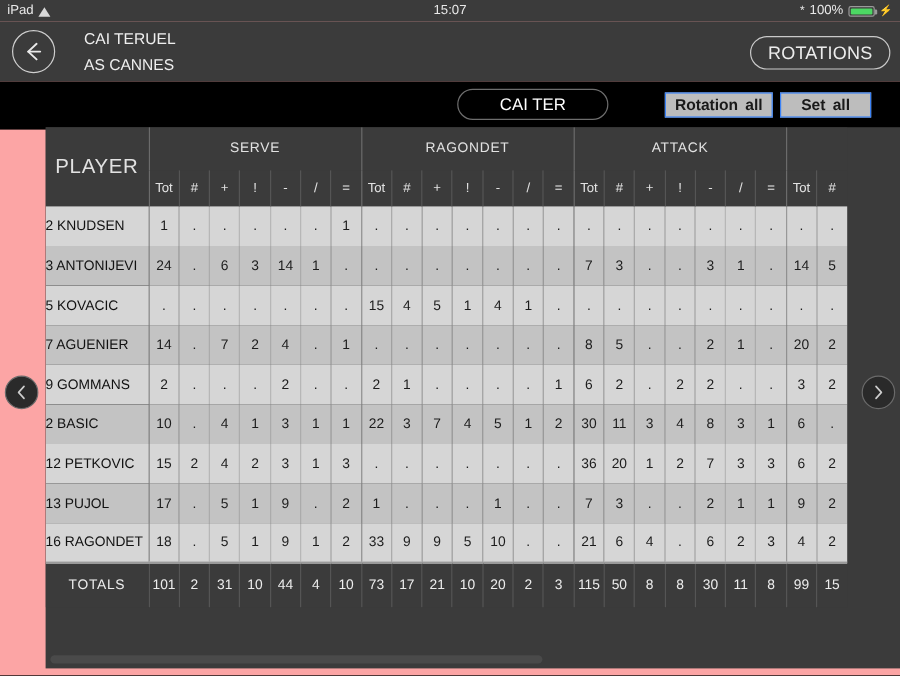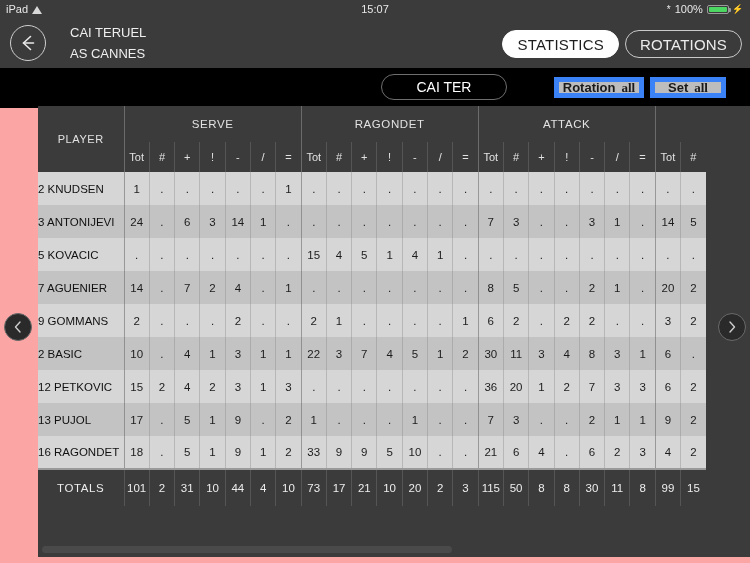--- a/index.html
+++ b/index.html
@@ -69,48 +69,48 @@
   .toolbar { position:absolute; left:0; top:68px; width:750px; height:40px; background:#000; }
   .pill {
     position:absolute; top:74px; height:26px; border-radius:13px;
     display:flex; align-items:center; justify-content:center;
     font-size:14px; color:#ffffff; border:1px solid #6e6e6e;
   }
   .pill.teamA { left:245px; width:128px; background:#1b8b9d; border-color:#1b8b9d;margin-top:48px; }
   .pill.teamB { left:381px; width:126px; background:#000; }
   .gbtn {
     position:absolute; top:77px; height:21px;
-    background:#bdbdbd; border:5px solid #3b82f6; color:#1a1a1a;
+    background:#bdbdbd; border:1px solid #3b82f6; color:#1a1a1a;
     font-size:13px; font-weight:bold;
     display:flex; align-items:center; justify-content:center; gap:6px;
   }
   .gbtn.rot { left:554px; width:90px; }
   .gbtn.set { left:650px; width:76px; }
-  .gbtn .lbl-sub { font-weight:bold;font-family:Liberation Serif, serif; }
+  .gbtn .lbl-sub { font-weight:bold; }
 
   
   .tablewrap {
     position:absolute; left:38px; top:106px; width:713px; height:451px;
     background:#3b3b3b; overflow:hidden;
   }
   table.stats { border-collapse:collapse; table-layout:fixed; }
   table.stats td, table.stats th { padding:0; font-weight:normal; }
 
   
   .hdr-group {
     height:36px; color:#e2e2e2; font-size:11.5px; letter-spacing:0.6px;
     text-align:center; background:#3b3b3b; vertical-align:middle;
   }
   .hdr-sub {
     height:30px; color:#e2e2e2; font-size:11px; text-align:center;
     background:#3b3b3b; vertical-align:middle;
     border-left:1px solid #555;
   }
   .hdr-player {
-    color:#e2e2e2; font-size:11px; letter-spacing:0.6px; text-align:center;
+    color:#e2e2e2; font-size:17px; letter-spacing:0.6px; text-align:center;
     background:#3b3b3b; vertical-align:middle;
   }
   .grpsep { border-left:1px solid #6b6b6b; }
 
   
   tr.row-even td { background:#d6d6d6; }
   tr.row-odd  td { background:#c3c3c3; }
   td.cellnum {
     height:33px; text-align:center; vertical-align:middle;
     font-size:11.5px; color:#1c1c1c;
@@ -176,21 +176,20 @@
       <svg width="20" height="20" viewBox="0 0 20 20">
         <path d="M12.5 3.5 L5.5 10 L12.5 16.5" fill="none" stroke="#e9e9e9" stroke-width="1.6" stroke-linecap="round" stroke-linejoin="round"></path>
         <line x1="5.5" y1="10" x2="15.5" y2="10" stroke="#e9e9e9" stroke-width="1.6" stroke-linecap="round"></line>
       </svg>
     </div>
     <div class="teams">
       <div>CAI TERUEL</div>
       <div>AS CANNES</div>
     </div>
     <div class="seg-group">
-      <div class="seg active">STATISTICS</div>
       <div class="seg">ROTATIONS</div>
     </div>
   </div>
 
   <div class="toolbar"></div>
   <div class="pill teamA">AS CANN</div>
   <div class="pill teamB">CAI TER</div>
   <div class="gbtn rot">
     <span>Rotation</span>
     <span class="lbl-sub">all</span>

